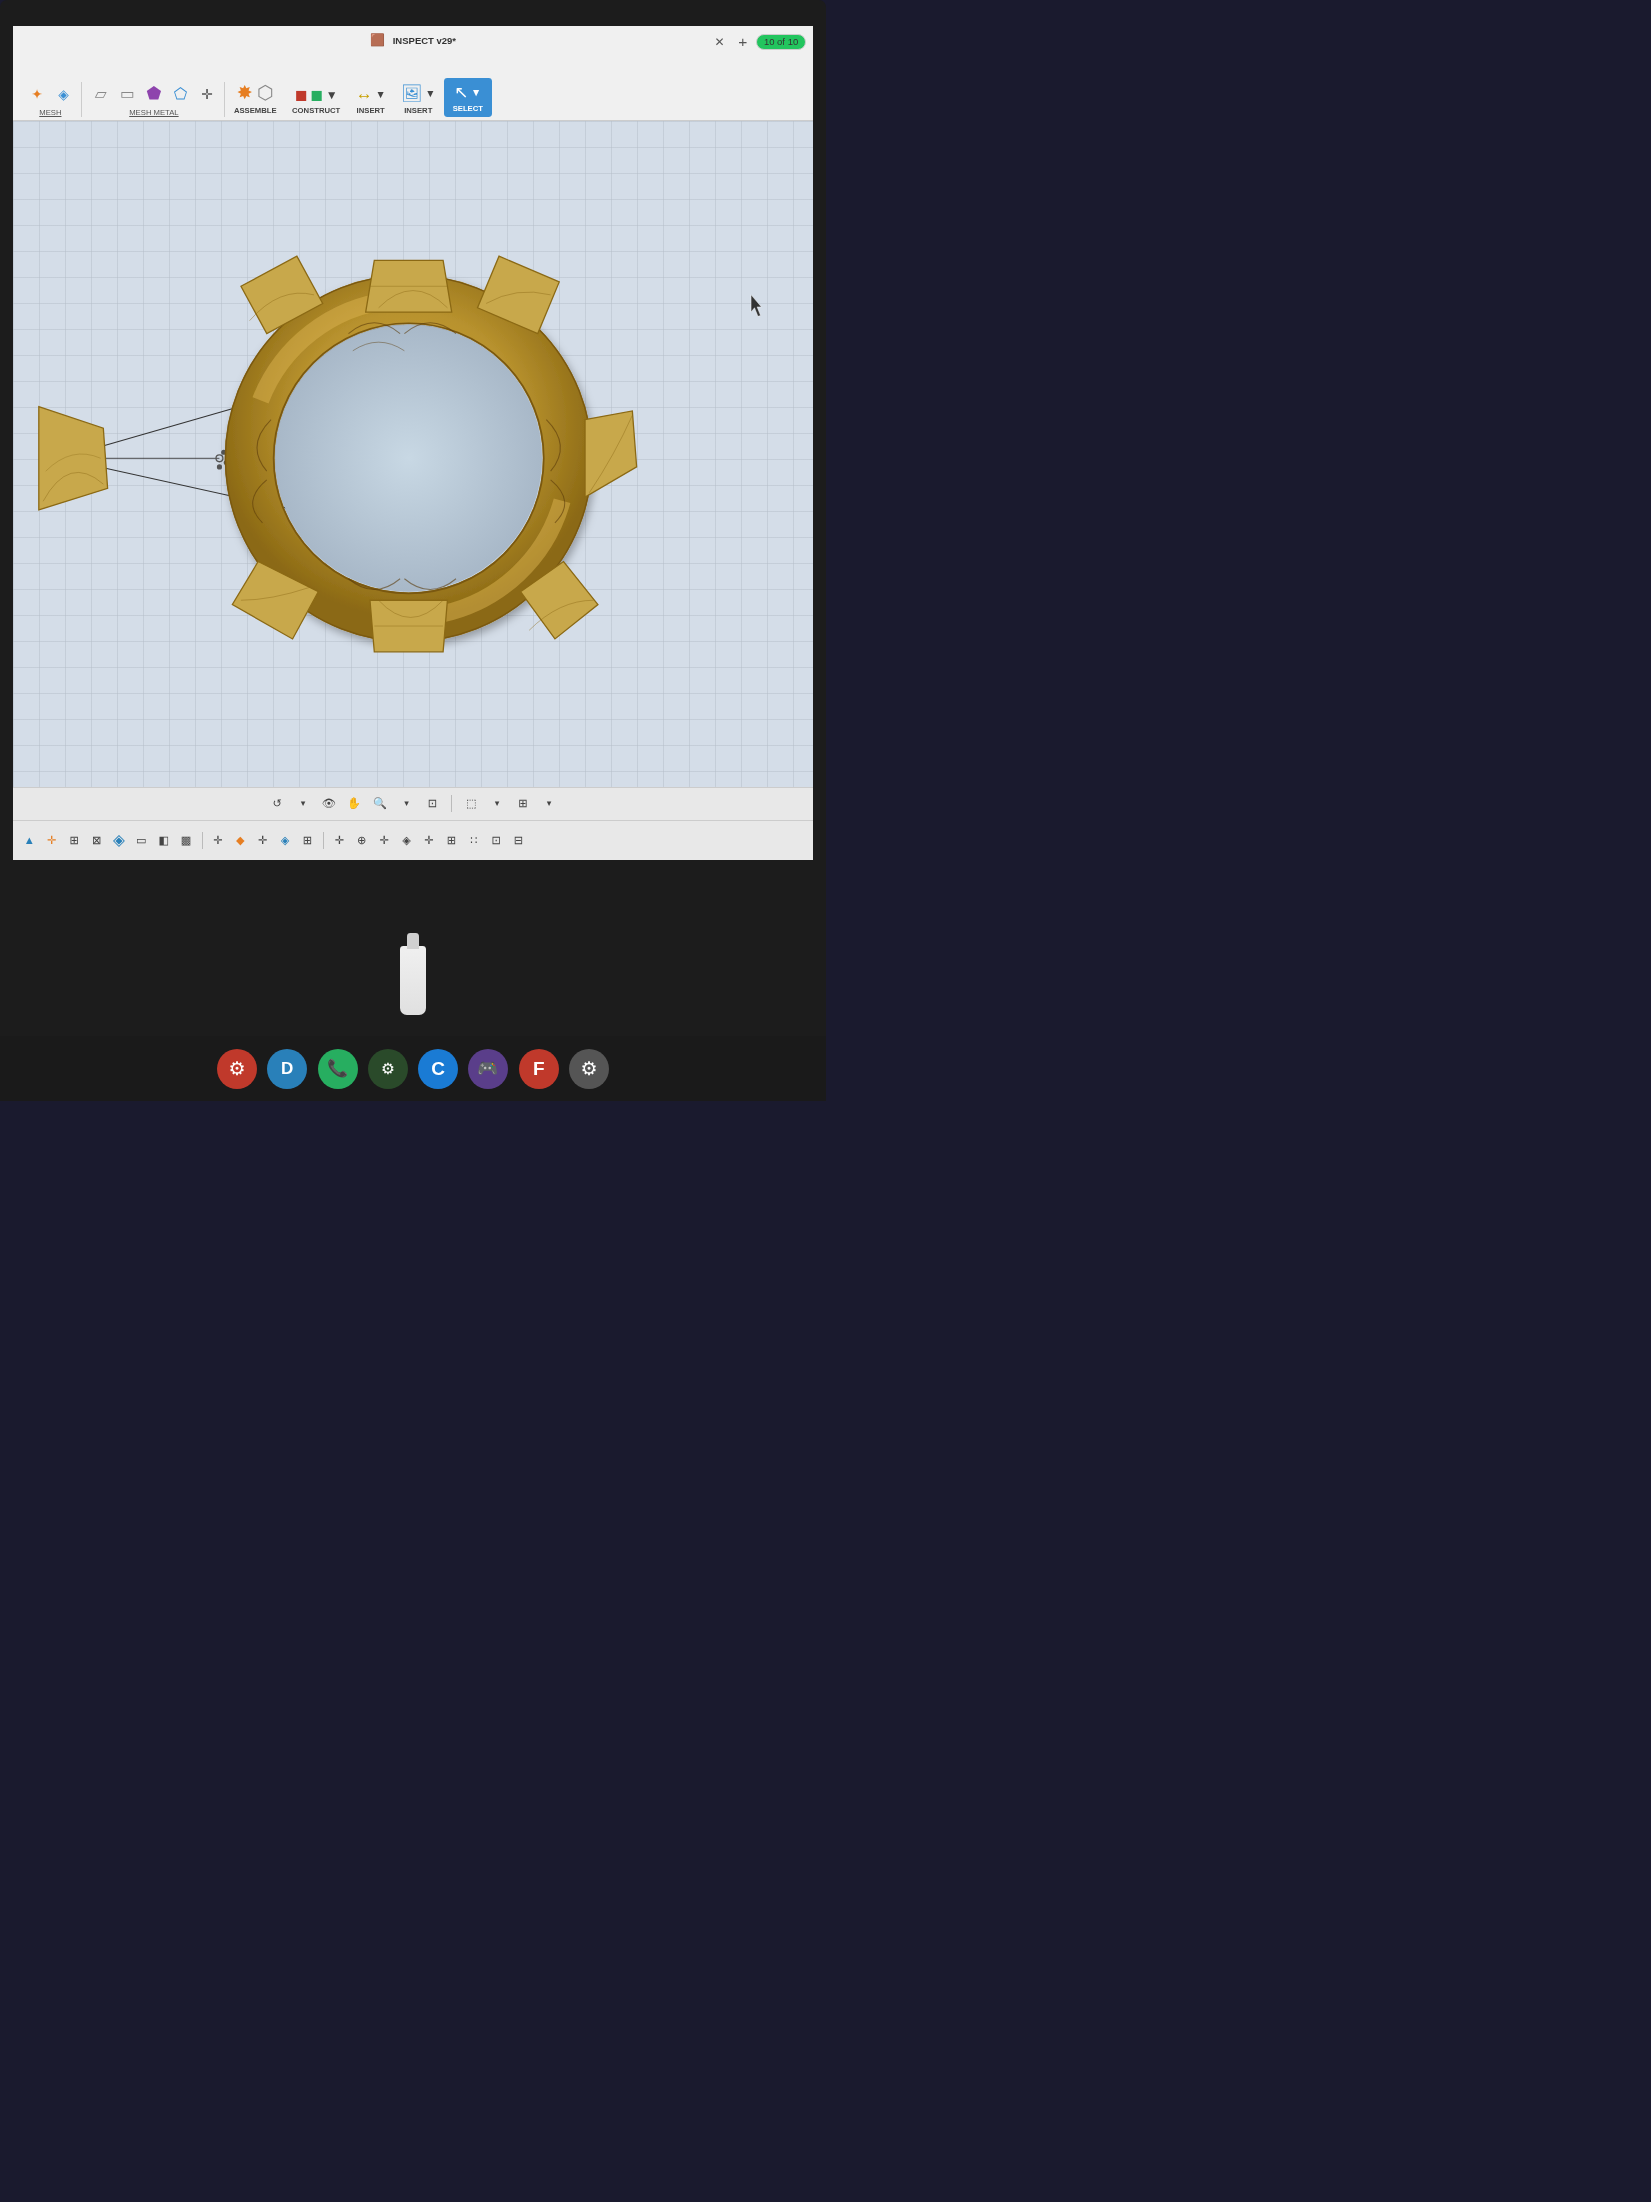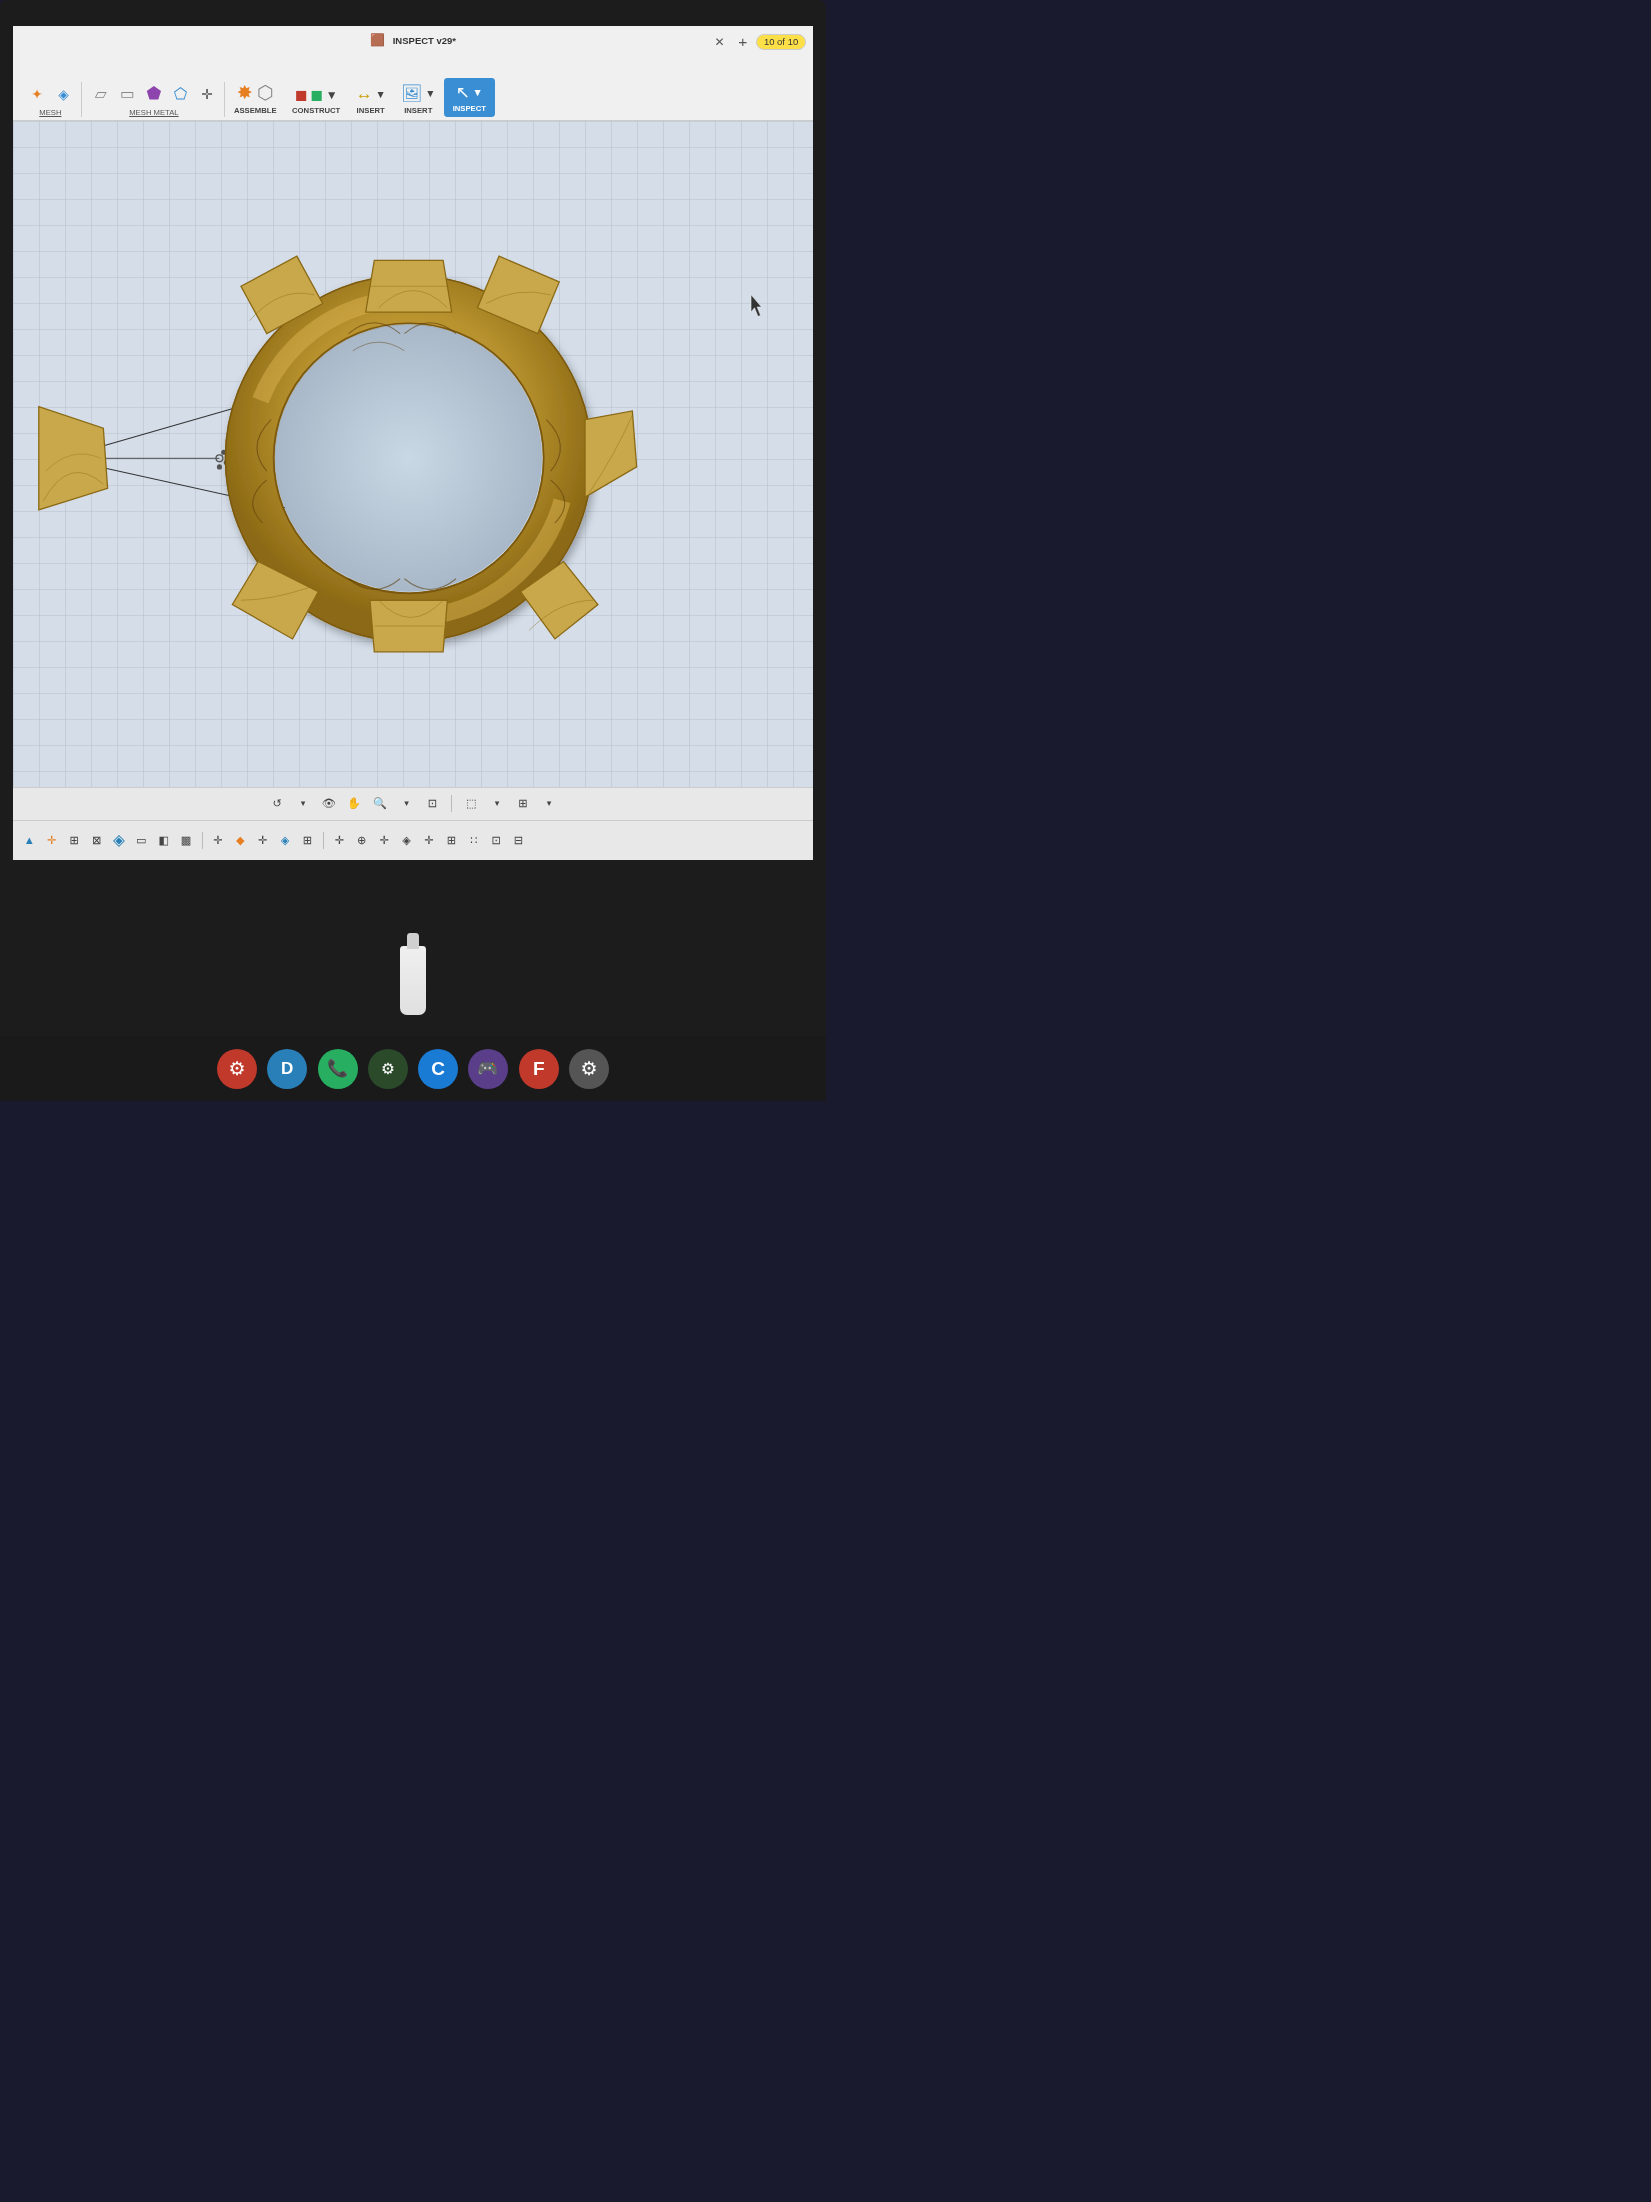--- a/index.html
+++ b/index.html
@@ -73,21 +73,21 @@
       font-size: 15.5px;
       color: #555;
       cursor: pointer;
       padding: 1.7px 5.2px;
     }
 
     .tab-count {
       font-size: 9.5px;
       color: #333;
       padding: 1.7px 6.9px;
-      background: #fde047;
+      background: #22c55e;
       border: 0.9px solid #ccc;
       border-radius: 8px;
     }
 
     
     .toolbar-groups {
       display: flex;
       align-items: flex-end;
       padding: 0 6.9px;
       gap: 1.7px;
@@ -388,21 +388,21 @@
             <span style="font-size:10.3px; color:#444;">▼</span>
           </div>
           <span class="toolbar-btn-label">INSERT</span>
         </div>
 
         <div class="select-btn">
           <div style="display:flex; gap:2.6px; align-items:center;">
             <span style="font-size:17px;">↖</span>
             <span style="font-size:10.3px;">▼</span>
           </div>
-          <span class="toolbar-btn-label">INSPECT</span>
+          <span class="toolbar-btn-label">SELECT</span>
         </div>
 
       </div>
     </div>
 
     <div class="canvas-area">
       <div class="canvas-grid"></div>
 
       <svg class="scene-svg" viewBox="0 0 930 680">
 

